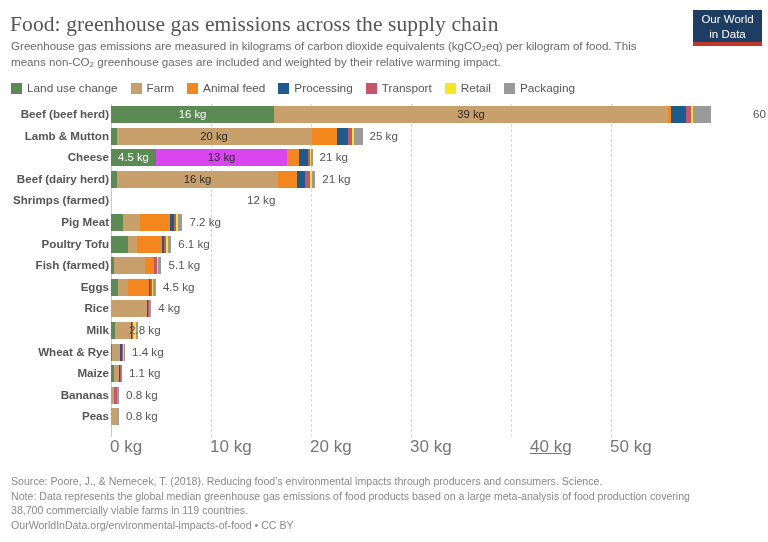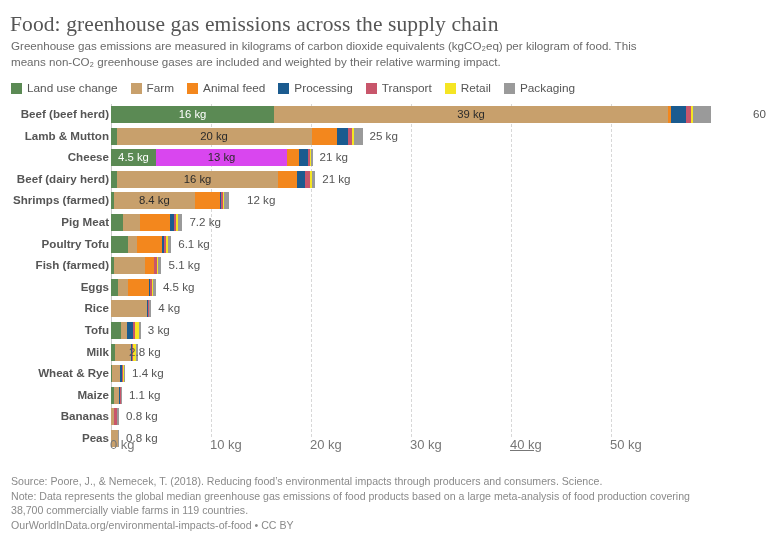--- a/index.html
+++ b/index.html
@@ -72,38 +72,42 @@
   .seg-text.light { color: #ffffff; }
   .total {
     position: absolute; top: 3px;
     font-size: 11.6px; color: #555555; white-space: nowrap;
   }
 
   
   .xaxis { position: absolute; left: 0; top: 437px; width: 768px; height: 18px; }
   .xtick {
     position: absolute; top: 0;
-    font-size: 13px; color: #777777; white-space: nowrap;
+    font-size: 17px; color: #777777; white-space: nowrap;
   }
 
   
   .footer {
     position: absolute; left: 11px; top: 474px; width: 700px;
     font-size: 10.6px; line-height: 14.6px; color: #8a8a8a;
   }
   .footer div { white-space: normal; }
 </style>
 </head>
 <body>
 
 <div id="root">
 
   <div class="chart-title">Food: greenhouse gas emissions across the supply chain</div>
   <div class="chart-subtitle">Greenhouse gas emissions are measured in kilograms of carbon dioxide equivalents (kgCO₂eq) per kilogram of food. This means non-CO₂ greenhouse gases are included and weighted by their relative warming impact.</div>
 
+  <div class="owid-logo">
+    <span>Our World</span>
+    <span>in Data</span>
+  </div>
 
   <div class="legend" id="legend">
       <div class="legend-item">
         <span class="legend-swatch" style="background: rgb(91, 138, 84);"></span>
         <span class="legend-label">Land use change</span>
       </div>
       <div class="legend-item">
         <span class="legend-swatch" style="background: rgb(200, 160, 108);"></span>
         <span class="legend-label">Farm</span>
       </div>
@@ -198,31 +202,20 @@
             <div class="seg" style="width: 19px; background: rgb(243, 135, 29);"></div>
             <div class="seg" style="width: 8px; background: rgb(27, 91, 143);"></div>
             <div class="seg" style="width: 4.5px; background: rgb(200, 86, 107);"></div>
             <div class="seg" style="width: 2px; background: rgb(245, 229, 35);"></div>
             <div class="seg" style="width: 3.7px; background: rgb(154, 154, 154);"></div>
           </div>
           <div class="total" style="left: 322.2px;">21 kg</div>
         </div>
         <div class="row">
           <div class="row-label">Shrimps (farmed)</div>
-          <div class="bar">
-            <div class="seg" style="width: 2.8px; background: rgb(91, 138, 84);"></div>
-            <div class="seg" style="width: 81px; background: rgb(200, 160, 108);">
-              <div class="seg-text">8.4 kg</div>
-            </div>
-            <div class="seg" style="width: 25px; background: rgb(243, 135, 29);"></div>
-            <div class="seg" style="width: 1px; background: rgb(27, 91, 143);"></div>
-            <div class="seg" style="width: 2px; background: rgb(200, 86, 107);"></div>
-            <div class="seg" style="width: 1.7px; background: rgb(245, 229, 35);"></div>
-            <div class="seg" style="width: 4.9px; background: rgb(154, 154, 154);"></div>
-          </div>
           <div class="total" style="left: 247px;">12 kg</div>
         </div>
         <div class="row">
           <div class="row-label">Pig Meat</div>
           <div class="bar">
             <div class="seg" style="width: 12px; background: rgb(91, 138, 84);"></div>
             <div class="seg" style="width: 17px; background: rgb(200, 160, 108);"></div>
             <div class="seg" style="width: 30px; background: rgb(243, 135, 29);"></div>
             <div class="seg" style="width: 3.5px; background: rgb(27, 91, 143);"></div>
             <div class="seg" style="width: 2.4px; background: rgb(200, 86, 107);"></div>
@@ -275,32 +268,20 @@
           <div class="bar">
             <div class="seg" style="width: 35.5px; background: rgb(200, 160, 108);"></div>
             <div class="seg" style="width: 1.2px; background: rgb(27, 91, 143);"></div>
             <div class="seg" style="width: 1.2px; background: rgb(200, 86, 107);"></div>
             <div class="seg" style="width: 0.6px; background: rgb(245, 229, 35);"></div>
             <div class="seg" style="width: 1.7px; background: rgb(154, 154, 154);"></div>
           </div>
           <div class="total" style="left: 158.2px;">4 kg</div>
         </div>
         <div class="row">
-          <div class="row-label">Tofu</div>
-          <div class="bar">
-            <div class="seg" style="width: 10px; background: rgb(91, 138, 84);"></div>
-            <div class="seg" style="width: 5.5px; background: rgb(200, 160, 108);"></div>
-            <div class="seg" style="width: 6.5px; background: rgb(27, 91, 143);"></div>
-            <div class="seg" style="width: 2.2px; background: rgb(200, 86, 107);"></div>
-            <div class="seg" style="width: 3.7px; background: rgb(245, 229, 35);"></div>
-            <div class="seg" style="width: 1.9px; background: rgb(154, 154, 154);"></div>
-          </div>
-          <div class="total" style="left: 147.8px;">3 kg</div>
-        </div>
-        <div class="row">
           <div class="row-label">Milk</div>
           <div class="bar">
             <div class="seg" style="width: 3.5px; background: rgb(91, 138, 84);"></div>
             <div class="seg" style="width: 16px; background: rgb(200, 160, 108);"></div>
             <div class="seg" style="width: 1.3px; background: rgb(27, 91, 143);"></div>
             <div class="seg" style="width: 1.3px; background: rgb(200, 86, 107);"></div>
             <div class="seg" style="width: 3.4px; background: rgb(245, 229, 35);"></div>
             <div class="seg" style="width: 1.7px; background: rgb(154, 154, 154);"></div>
           </div>
           <div class="total" style="left: 129px;">2.8 kg</div>
@@ -350,21 +331,21 @@
           <div class="total" style="left: 126px;">0.8 kg</div>
         </div>
       </div>
   </div>
 
   <div class="xaxis" id="xaxis">
       <div class="xtick" style="left: 110px;">0 kg</div>
       <div class="xtick" style="left: 210px;">10 kg</div>
       <div class="xtick" style="left: 310px;">20 kg</div>
       <div class="xtick" style="left: 410px;">30 kg</div>
-      <div class="xtick" style="left: 510px; text-decoration: underline;">40 kg</div>
+      <div class="xtick" style="left: 530px; text-decoration: underline;">40 kg</div>
       <div class="xtick" style="left: 610px;">50 kg</div>
     </div>
 
   <div class="footer">
     <div>Source: Poore, J., &amp; Nemecek, T. (2018). Reducing food’s environmental impacts through producers and consumers. Science.</div>
     <div>Note: Data represents the global median greenhouse gas emissions of food products based on a large meta-analysis of food production covering 38,700 commercially viable farms in 119 countries.</div>
     <div>OurWorldInData.org/environmental-impacts-of-food • CC BY</div>
   </div>
 
 </div>

